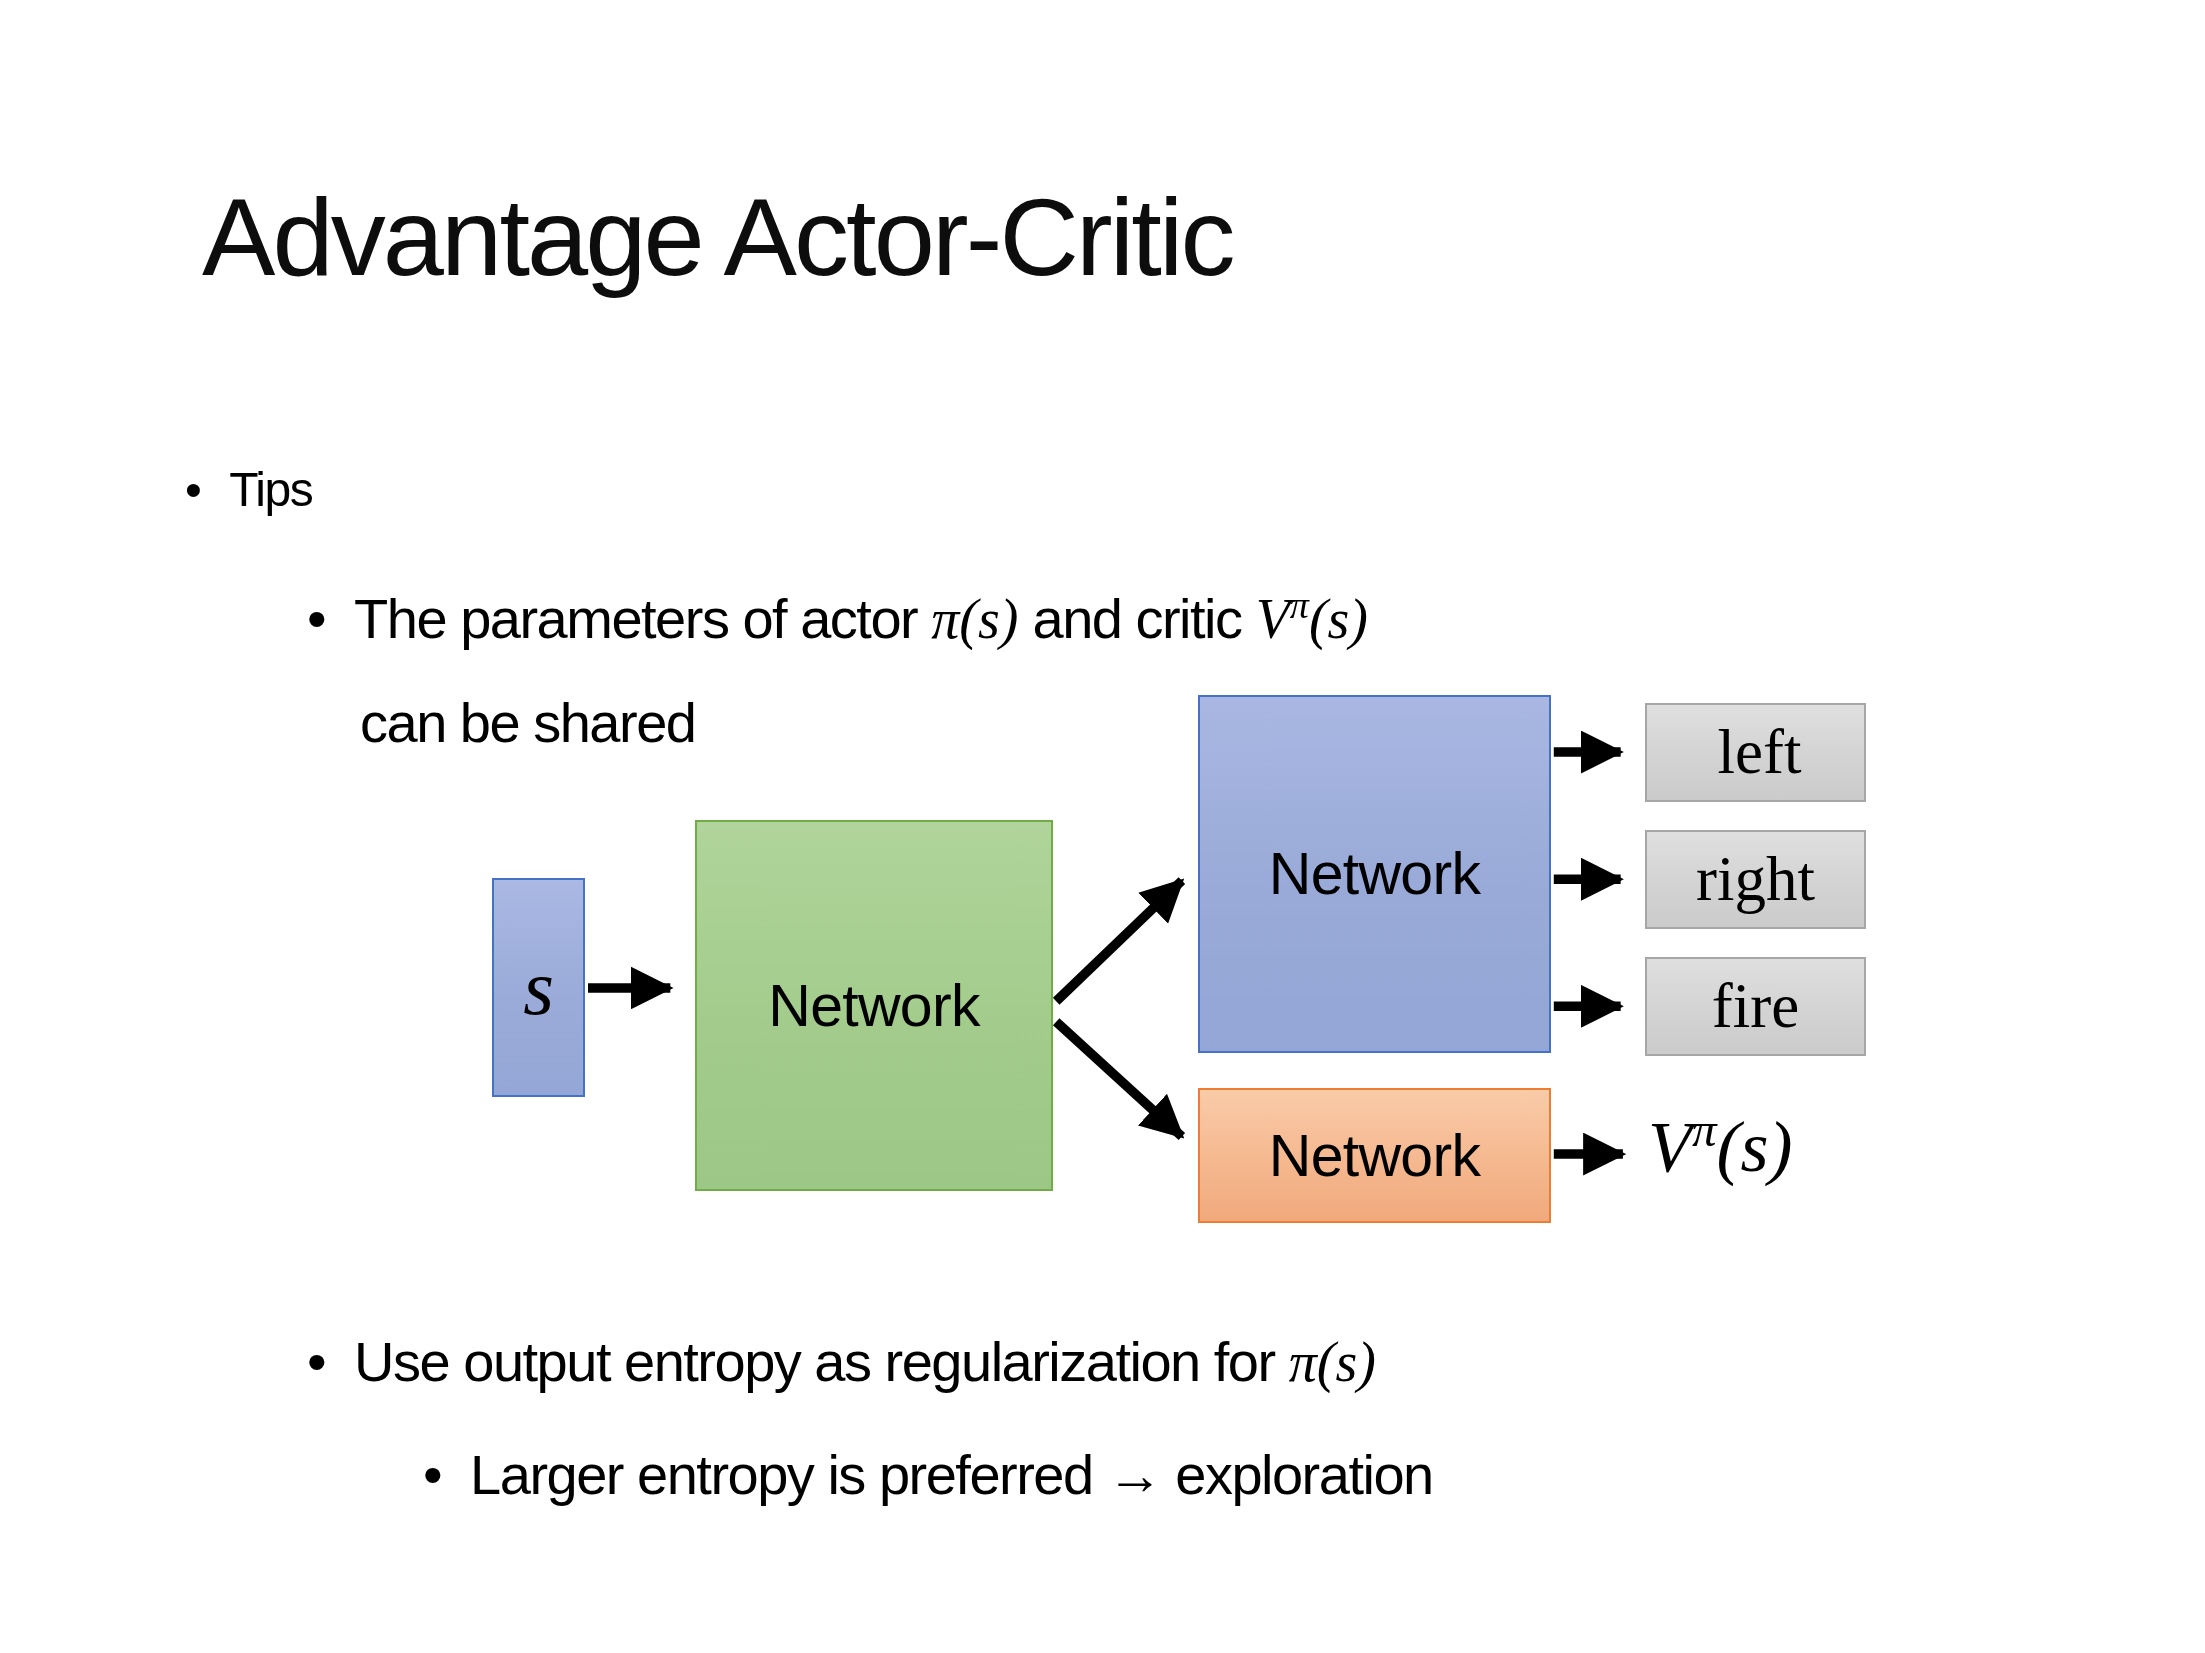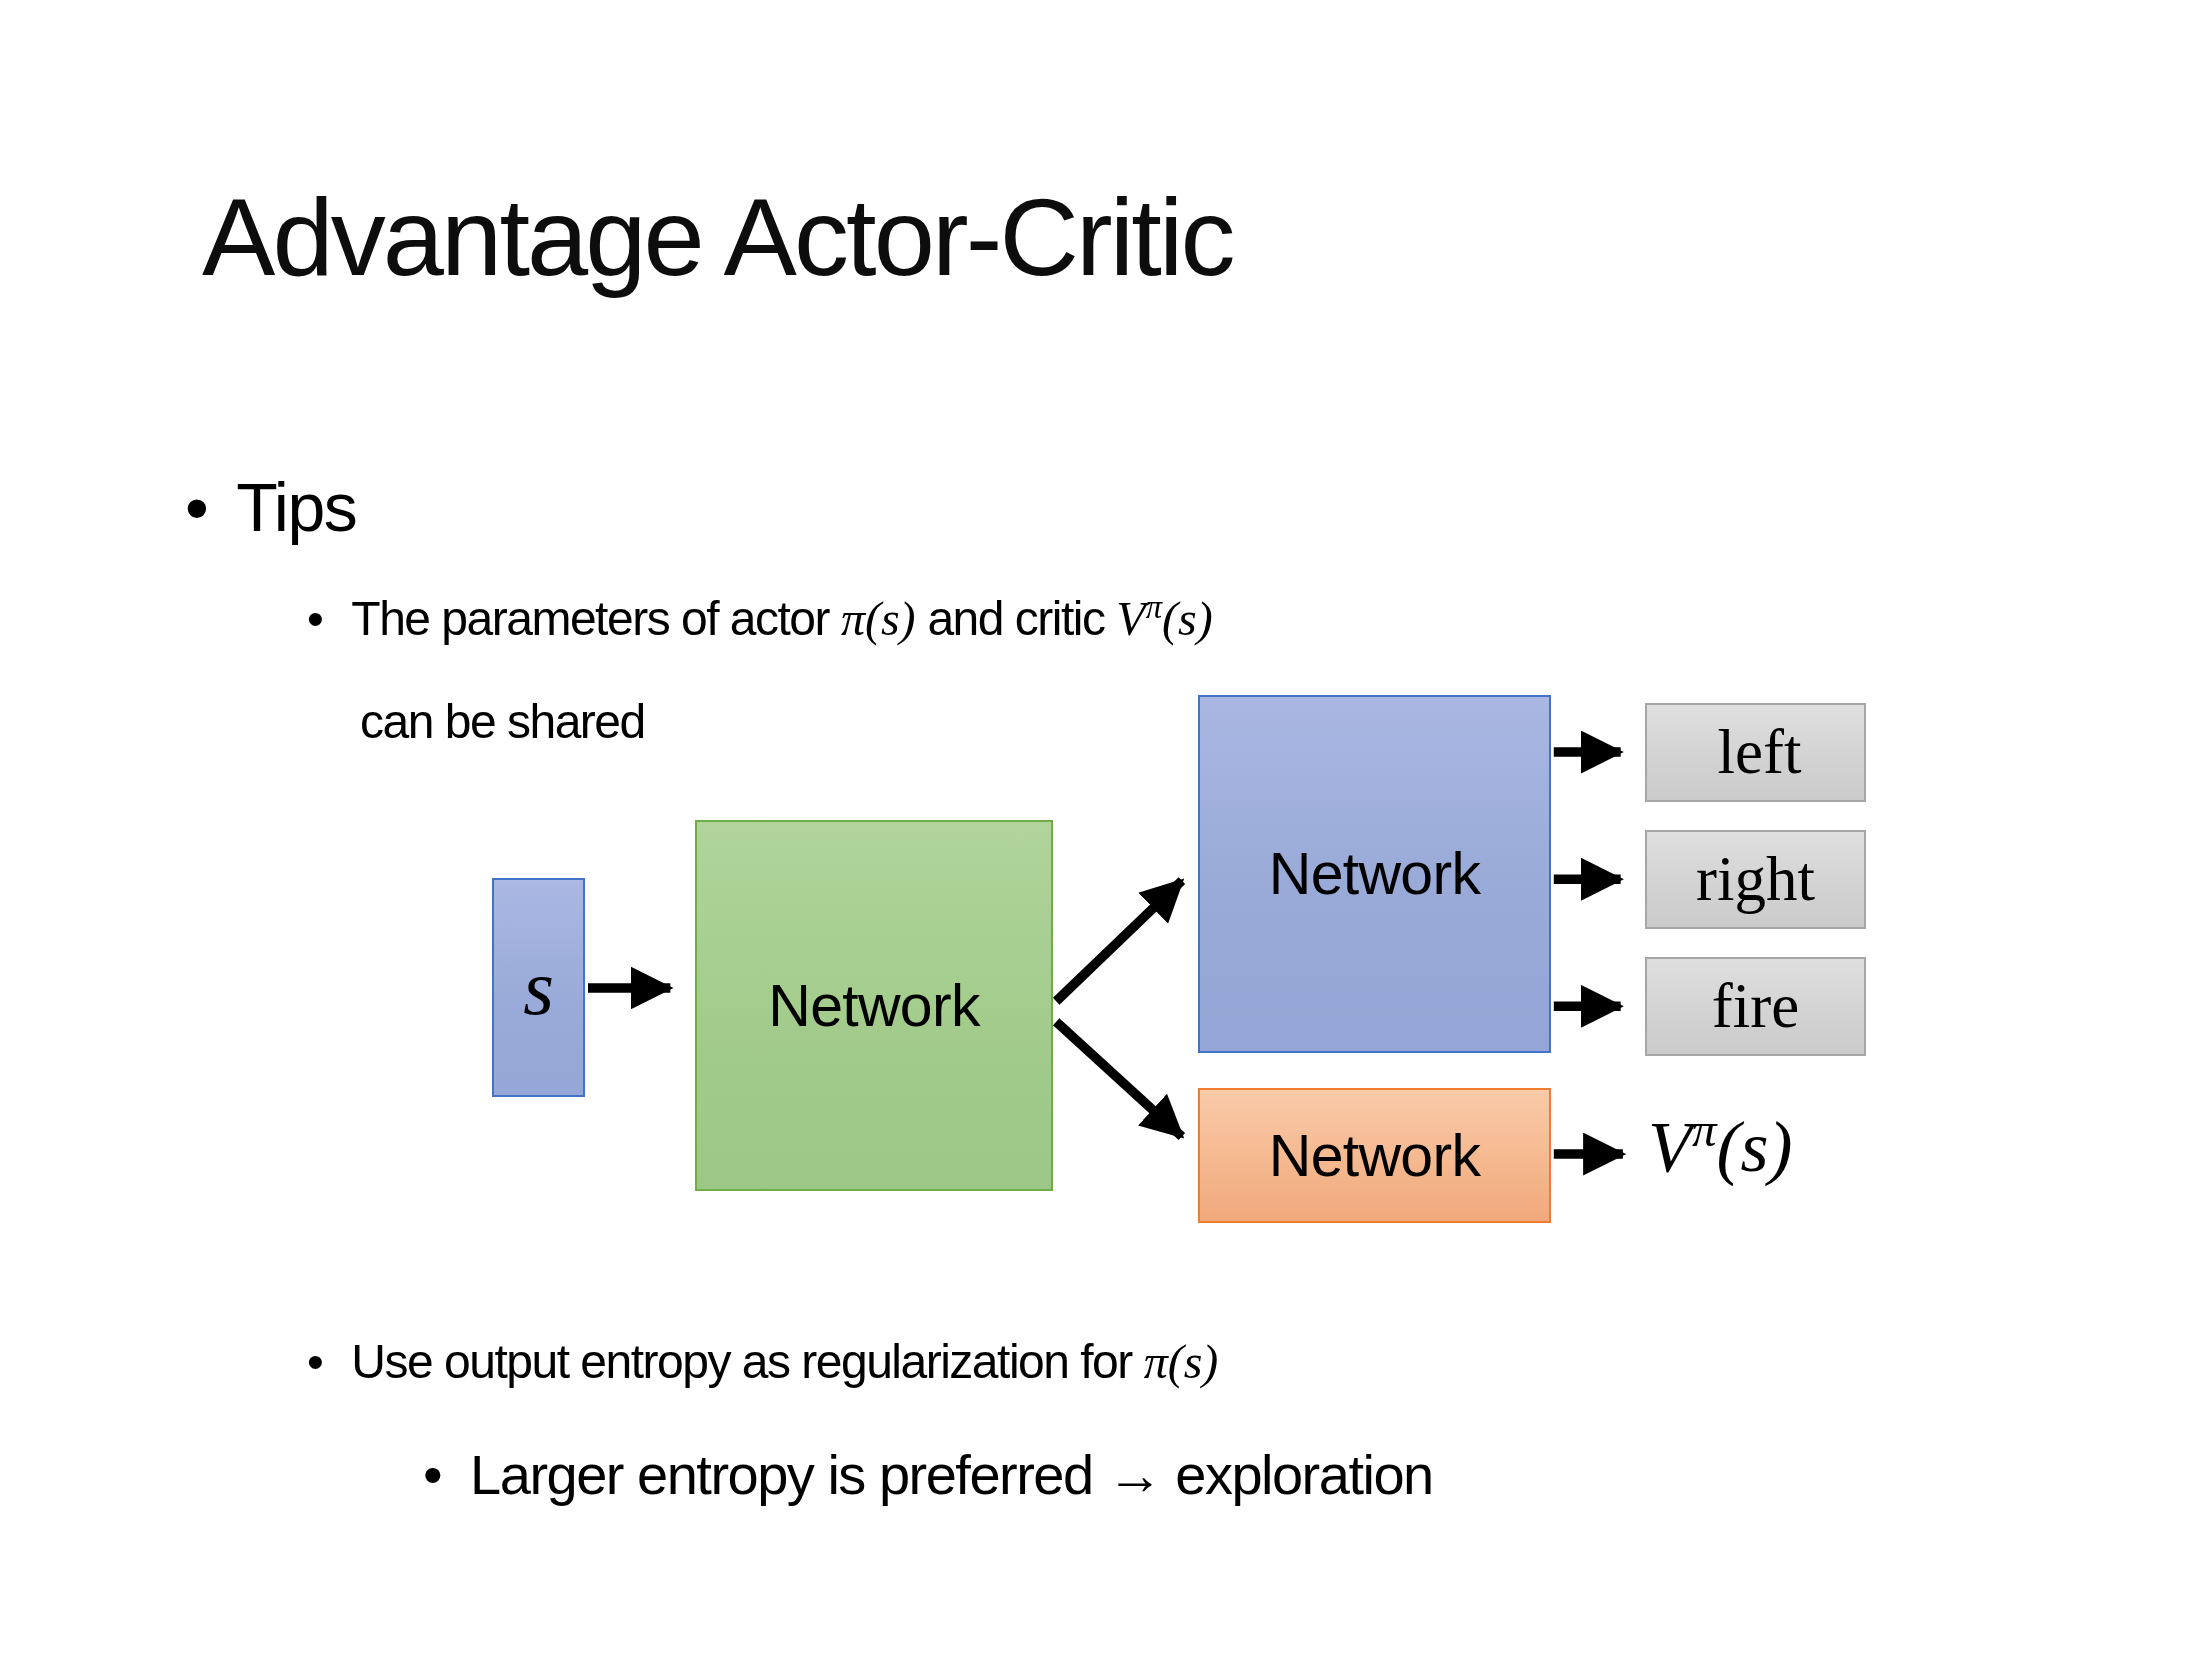--- a/index.html
+++ b/index.html
@@ -12,22 +12,22 @@
     overflow:hidden;
   }
   
   .title{
     position:absolute;left:202px;top:176px;
     font-size:110px;letter-spacing:-2.9px;line-height:1.1;
     color:#0d0d0d;white-space:nowrap;
   }
   .bullet-row{position:absolute;white-space:nowrap;letter-spacing:-1.5px;}
   .bullet-glyph{display:inline-block;margin-right:29px;vertical-align:baseline;}
-  .lvl1{font-size:68px;margin-top:6px;}
-  .lvl2{font-size:48px;line-height:103px;}
+  .lvl1{font-size:48px;}
+  .lvl2{font-size:56px;line-height:103px;}
   .lvl3{font-size:56px;}
   .math{font-family:"Liberation Serif",serif;font-style:italic;letter-spacing:0;}
   .math sup{font-size:68%;font-style:italic;vertical-align:super;line-height:0;}
   
   .box{position:absolute;box-sizing:border-box;display:flex;align-items:center;justify-content:center;}
   .state-box{
     left:492px;top:878px;width:93px;height:219px;
     background:linear-gradient(180deg,#aab8e3 0%,#9aabd9 55%,#95a7d6 100%);
     border:2.2px solid #4472c4;
   }

